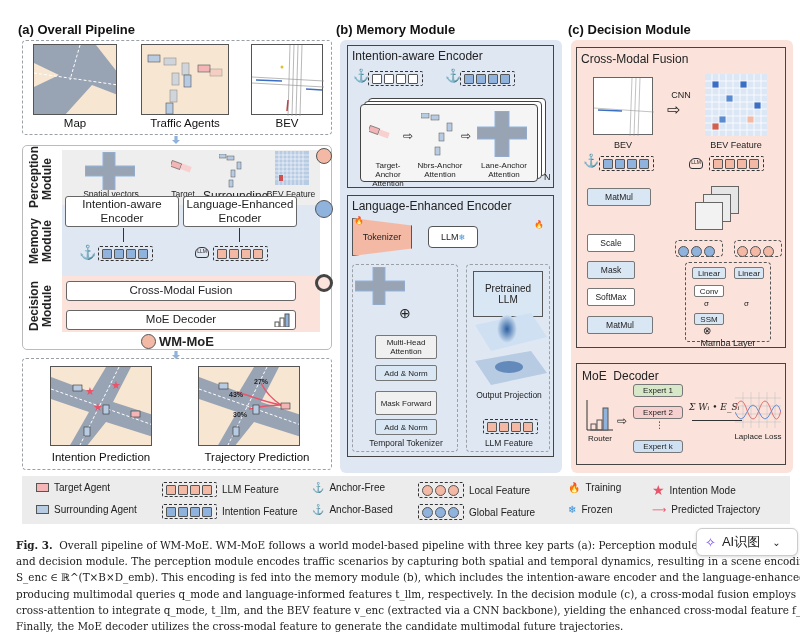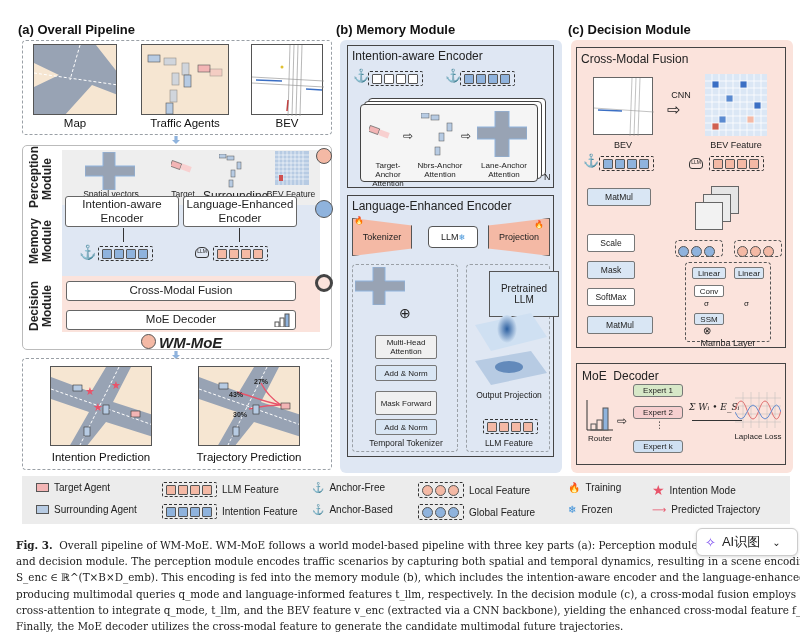--- a/index.html
+++ b/index.html
@@ -156,21 +156,21 @@
 
   <div class="abs box" style="left:43px;top:135px;width:230px;height:20px;">Cross-Modal Fusion</div>
   <div class="abs box" style="left:43px;top:164px;width:230px;height:20px;">MoE Decoder</div>
   <svg class="abs" style="left:250px;top:167px;" width="18" height="14">
       <rect x="2" y="9" width="4" height="5" fill="none" stroke="#555"></rect>
       <rect x="7" y="5" width="4" height="9" fill="none" stroke="#555"></rect>
       <rect x="12" y="1" width="4" height="13" fill="#8fb3dd" stroke="#555"></rect>
     </svg>
   <div class="abs" style="left:292px;top:128px;width:18px;height:18px;border-radius:50%;border:3px solid #444;background:#fbe3dc;"></div>
   <div class="abs" style="left:118px;top:188px;width:15px;height:15px;border-radius:50%;background:#f4b9a5;border:1px solid #555;"></div>
-  <div class="abs" style="left:136px;top:188px;font-weight:bold;font-size:15px;font-style:italic;">WM-MoE</div>
+  <div class="abs" style="left:136px;top:188px;font-weight:bold;font-size:13px;">WM-MoE</div>
 </div>
 
 <div class="abs" style="left:172px;top:351px;width:8px;height:8px;background:#8fb3dd;clip-path:polygon(30% 0,70% 0,70% 50%,100% 50%,50% 100%,0 50%,30% 50%);"></div>
 
 <div class="abs dash" style="left:22px;top:358px;width:310px;height:112px;">
   <div class="abs" style="left:27px;top:7px;width:102px;height:80px;background:#f6e6d2;border:1px solid #555;overflow:hidden;">
     <svg width="102" height="80">
         <polygon points="0,10 40,25 55,0 80,0 62,35 102,48 102,70 55,55 35,80 18,80 38,45 0,32" fill="#98a3b4"></polygon>
         <line x1="0" y1="22" x2="102" y2="58" stroke="#fff" stroke-dasharray="3,2"></line>
         <line x1="68" y1="0" x2="28" y2="80" stroke="#fff" stroke-dasharray="3,2"></line>
@@ -194,21 +194,21 @@
         <path d="M82,38 C65,35 55,30 38,25 M82,38 C70,30 65,22 62,16 M82,38 C68,38 58,40 50,42" stroke="#e8546a" stroke-width="1.4" fill="none"></path>
         <rect x="20" y="16" width="9" height="6" fill="#b7cbe3" stroke="#333" stroke-width=".6"></rect>
         <rect x="54" y="38" width="6" height="9" fill="#b7cbe3" stroke="#333" stroke-width=".6"></rect>
         <rect x="82" y="36" width="9" height="6" fill="#f3b5b5" stroke="#333" stroke-width=".6"></rect>
         <rect x="34" y="60" width="6" height="9" fill="#b7cbe3" stroke="#333" stroke-width=".6"></rect>
       </svg>
     <div class="abs" style="left:55px;top:11px;font-size:7px;font-weight:bold;">27%</div>
     <div class="abs" style="left:30px;top:24px;font-size:7px;font-weight:bold;">43%</div>
     <div class="abs" style="left:34px;top:44px;font-size:7px;font-weight:bold;">30%</div>
   </div>
-  <div class="abs lbl" style="left:160px;top:92px;width:132px;">Trajectory Prediction</div>
+  <div class="abs lbl" style="left:168px;top:92px;width:132px;">Trajectory Prediction</div>
 </div>
 
 <div class="abs sec-title" style="left:336px;top:22px;">(b) Memory Module</div>
 <div class="abs" style="left:340px;top:40px;width:222px;height:433px;background:#dfe7f3;border-radius:6px;"></div>
 
 <div class="abs" style="left:347px;top:45px;width:207px;height:143px;border:1px solid #444;background:#dfe7f3;">
   <div class="abs" style="left:4px;top:3px;font-size:12px;">Intention-aware Encoder</div>
   <div class="abs" style="left:5px;top:22px;font-size:13px;color:#777;">⚓</div>
   <div class="abs tokgroup" style="left:20px;top:25px;">
       <span class="tok white"></span>
@@ -252,37 +252,36 @@
 </div>
 
 <div class="abs" style="left:347px;top:195px;width:207px;height:262px;border:1px solid #444;background:#dfe7f3;">
   <div class="abs" style="left:4px;top:3px;font-size:12px;">Language-Enhanced Encoder</div>
   <div class="abs" style="left:4px;top:22px;width:60px;height:38px;background:#f4b9a5;border:1px solid #555;clip-path:polygon(0 0,100% 20%,100% 80%,0 100%);display:flex;align-items:center;justify-content:center;font-size:9px;">Tokenizer</div>
   <div class="abs" style="left:6px;top:20px;font-size:8px;">🔥</div>
   <div class="abs" style="left:80px;top:30px;width:50px;height:22px;background:#fff;border:1px solid #555;border-radius:4px;font-size:9px;display:flex;align-items:center;justify-content:center;">
       <span>LLM</span>
       <span style="color:#3a8fd8;font-size:8px;">❄</span>
     </div>
-  <div class="abs" style="left:140px;top:22px;width:62px;height:38px;background:#f4b9a5;border:1px solid #555;clip-path:polygon(0 20%,100% 0,100% 100%,0 80%);display:flex;align-items:center;justify-content:center;font-size:9px;">Projection</div>
   <div class="abs" style="left:186px;top:24px;font-size:8px;">🔥</div>
 
   <div class="abs dash" style="left:4px;top:68px;width:106px;height:188px;">
     <svg class="abs" style="left:2px;top:2px;" width="50" height="38">
         <polygon points="18,0 30,0 30,14 50,14 50,24 30,24 30,38 18,38 18,24 0,24 0,14 18,14" fill="#98a3b4" stroke="#8fb3dd"></polygon>
       </svg>
     <div class="abs" style="left:46px;top:40px;font-size:14px;">⊕</div>
     <div class="abs flow gray" style="left:22px;top:70px;width:62px;height:24px;text-align:center;">Multi-Head Attention</div>
     <div class="abs flow blue" style="left:22px;top:100px;width:62px;height:16px;">Add &amp; Norm</div>
     <div class="abs flow gray" style="left:22px;top:126px;width:62px;height:24px;">Mask Forward</div>
     <div class="abs flow blue" style="left:22px;top:154px;width:62px;height:16px;">Add &amp; Norm</div>
     <div class="abs lbl-s" style="left:0px;top:174px;width:106px;font-size:8.5px;">Temporal Tokenizer</div>
   </div>
 
   <div class="abs dash" style="left:118px;top:68px;width:84px;height:188px;">
-    <div class="abs" style="left:22px;top:6px;width:70px;height:46px;background:#d9e6f4;border:1px solid #555;font-size:10px;display:flex;align-items:center;justify-content:center;text-align:center;line-height:1.1;">Pretrained LLM</div>
+    <div class="abs" style="left:6px;top:6px;width:70px;height:46px;background:#d9e6f4;border:1px solid #555;font-size:10px;display:flex;align-items:center;justify-content:center;text-align:center;line-height:1.1;">Pretrained LLM</div>
     <svg class="abs" style="left:4px;top:42px;" width="76" height="80">
         <defs>
           <radialGradient id="rg1" cx="50%" cy="50%" r="50%">
             <stop offset="0" stop-color="#2c5fa0"></stop>
             <stop offset="1" stop-color="#cfe0f2"></stop>
           </radialGradient>
         </defs>
         <polygon points="4,18 60,6 76,30 20,44" fill="#cfe0f2"></polygon>
         <ellipse cx="36" cy="22" rx="10" ry="14" fill="url(#rg1)"></ellipse>
         <polygon points="4,54 60,44 76,66 20,78" fill="#b7cbe3"></polygon>

